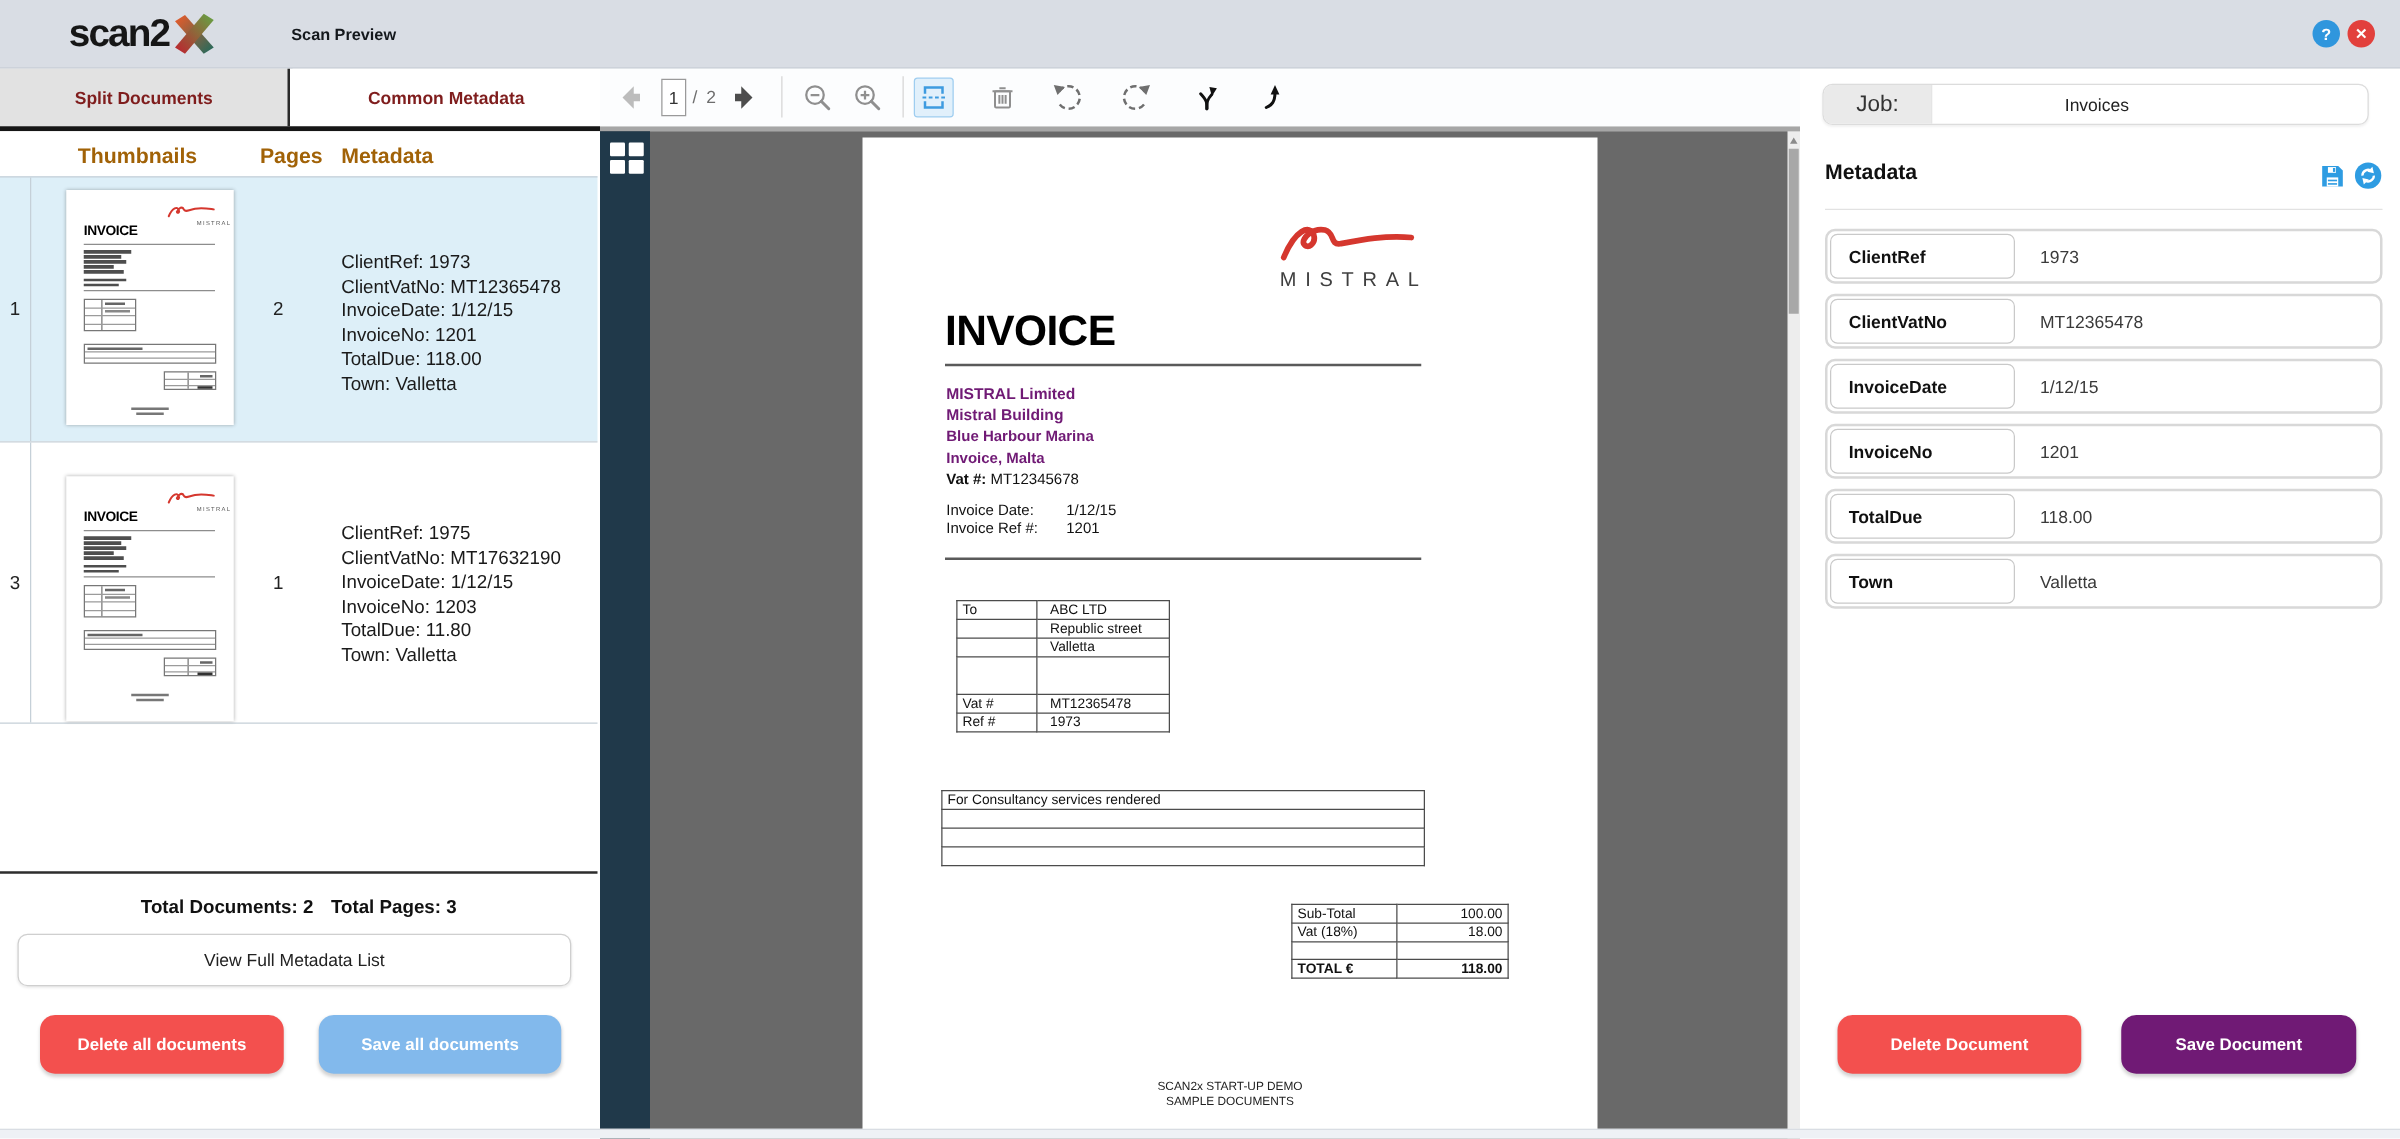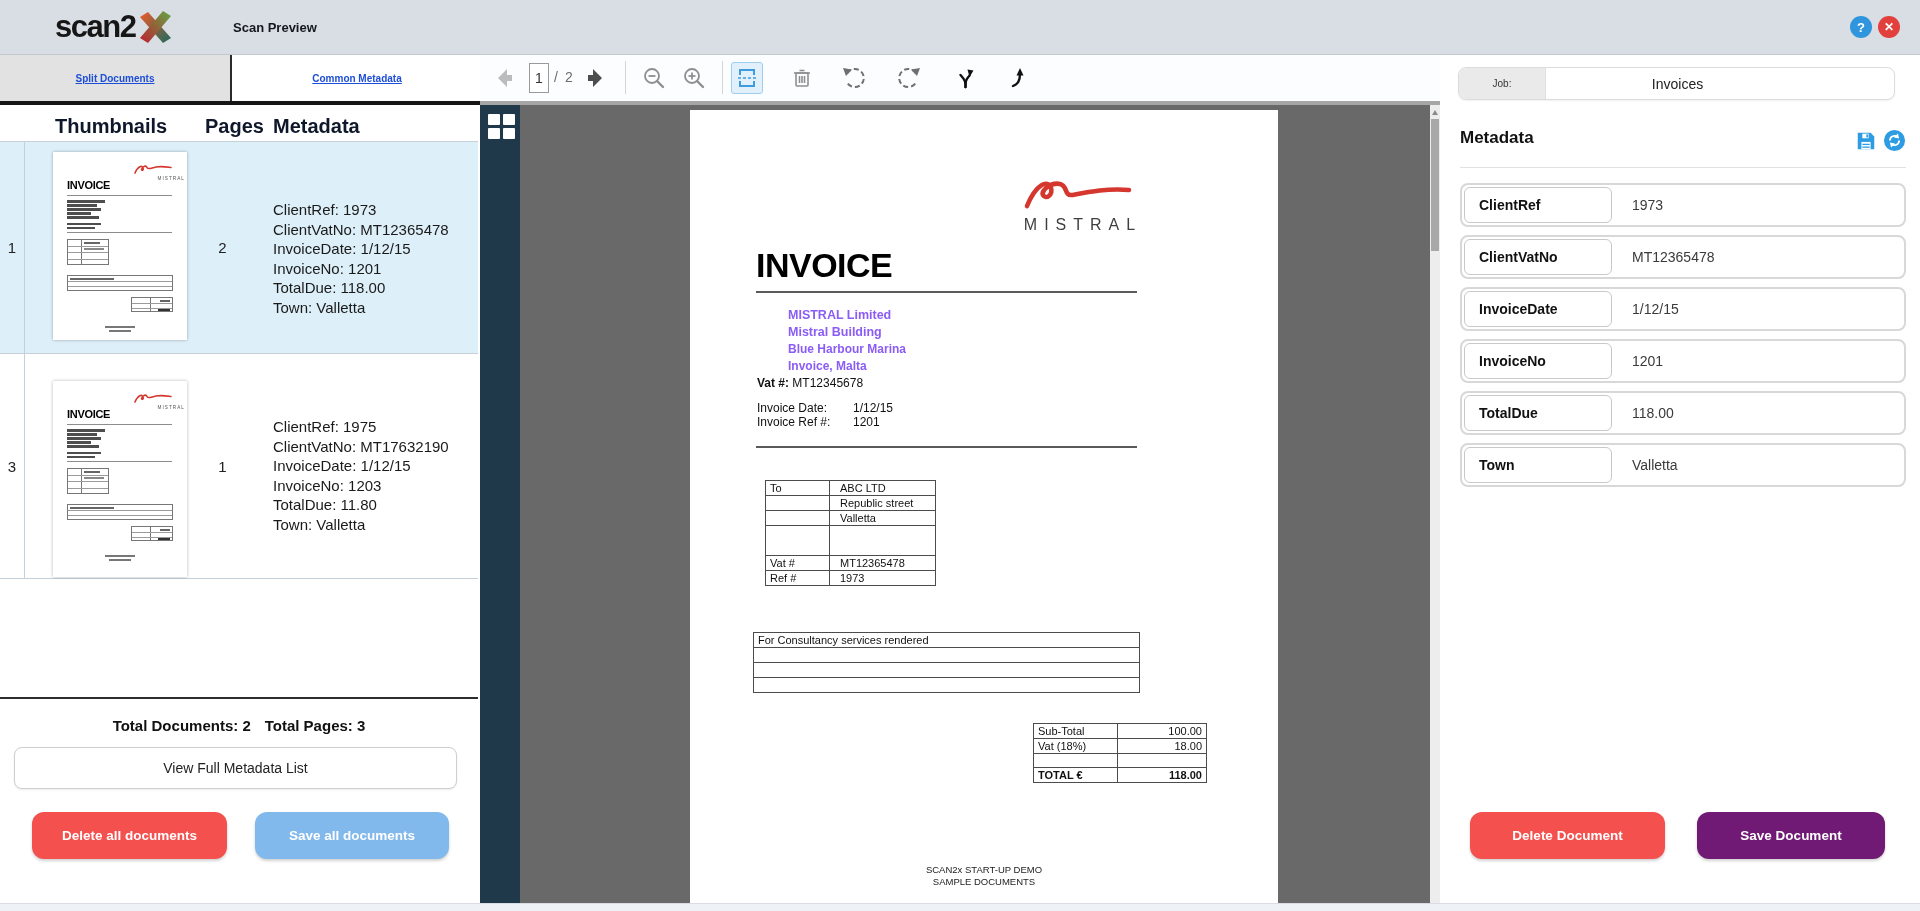--- a/index.html
+++ b/index.html
@@ -11,40 +11,40 @@
   .logo{position:absolute;left:55px;top:8px;display:flex;align-items:flex-start;}
   .logo-text{font-size:31px;font-weight:800;letter-spacing:-1.5px;color:#161616;line-height:38px;}
   .logo-x{margin-left:1px;margin-top:0px;}
   .app-title{position:absolute;left:233px;top:20px;font-size:13px;font-weight:700;color:#14181c;}
   .circle-btn{position:absolute;top:16px;width:22px;height:22px;border-radius:50%;color:#fff;font-size:13px;font-weight:700;display:flex;align-items:center;justify-content:center;cursor:pointer;}
   .help{left:1850px;background:#2f96dd;}
   .close{left:1878px;background:#e2403c;font-size:12px;}
 
   
   .chrome-row{position:absolute;left:0;top:55px;width:1920px;height:50px;background:#fff;}
-  .tab{position:absolute;top:0;height:46px;display:flex;align-items:center;justify-content:center;font-size:10px;font-weight:700;color:#1d4ed8;cursor:pointer;text-decoration:underline;}
+  .tab{position:absolute;top:0;height:46px;display:flex;align-items:center;justify-content:center;font-size:14px;font-weight:700;color:#7f1d1d;cursor:pointer;}
   .tab-split{left:0;width:232px;background:#e2e2e2;border-right:2px solid #2a2a2a;}
   .tab-common{left:234px;width:246px;background:#fff;}
   .tab-underline-dark{position:absolute;left:0;top:46px;width:480px;height:4px;background:#161616;}
   .toolbar-underline{position:absolute;left:480px;top:46px;width:960px;height:4px;background:#a6a6a6;}
   .toolbar{position:absolute;left:480px;top:0;width:960px;height:46px;background:#fcfdfe;}
   .tbtn{position:absolute;top:7px;width:32px;height:32px;display:flex;align-items:center;justify-content:center;cursor:pointer;border-radius:3px;}
   .t-prev{left:12px}.t-next{left:96px}
   .t-zo{left:158px}.t-zi{left:198px}
   .t-split{left:251px;background:#e1f0fb;border:1px solid #9ecdf0;}
   .t-trash{left:306px}.t-ccw{left:358px}.t-cw{left:413px}.t-branch{left:470px}.t-merge{left:523px}
   .pg-input{position:absolute;left:49px;top:8px;width:20px;height:30px;border:1px solid #9a9a9a;text-align:center;font-size:14px;color:#333;background:#fff;font-family:"Liberation Sans",sans-serif;}
   .pg-slash{position:absolute;left:74px;top:14px;font-size:14px;color:#6d6d6d;}
   .pg-total{position:absolute;left:85px;top:14px;font-size:14px;color:#6d6d6d;}
   .sep{position:absolute;top:6px;width:1px;height:33px;background:#d5d5d5;}
   .sep1{left:145px}.sep2{left:242px}
 
   
   .left-panel{position:absolute;left:0;top:105px;width:480px;height:806px;background:#fff;}
-  .col-head{position:absolute;top:10px;font-size:20px;font-weight:700;color:#0f172a;}
+  .col-head{position:absolute;top:10px;font-size:17px;font-weight:700;color:#a16207;}
   .ch-thumb{left:55px;width:110px;text-align:center;}
   .ch-pages{left:205px;width:56px;text-align:center;}
   .ch-meta{left:273px;}
   .doc-row{position:absolute;left:0;width:478px;cursor:pointer;}
   .row-0{top:36px;height:212px;background:#ddeff8;border-top:1px solid #c5d0d8;}
   .row-1{top:248px;height:226px;background:#fff;border-top:1px solid #c5d0d8;border-bottom:1px solid #c5d0d8;}
   .row-idx{position:absolute;left:0;top:0;bottom:0;width:25px;border-right:1px solid #c5d0d8;display:flex;align-items:center;justify-content:center;font-size:15px;color:#222;}
   .row-pages{position:absolute;left:195px;width:55px;top:0;bottom:0;display:flex;align-items:center;justify-content:center;font-size:15px;color:#222;}
   .row-meta{position:absolute;left:273px;font-size:15px;line-height:19.5px;color:#1a1a1a;}
   .row-0 .row-meta{top:58px}
@@ -99,21 +99,21 @@
   .sb-up{position:absolute;left:2px;top:5px;width:0;height:0;border-left:3px solid transparent;border-right:3px solid transparent;border-bottom:5px solid #8a8a8a;}
   .sb-thumb{position:absolute;left:1px;top:14px;width:8px;height:132px;background:#a8a8a8;}
 
   
   .page{position:absolute;left:210px;top:5px;width:588px;height:794px;background:#fff;overflow:hidden;}
   .inv-squiggle{position:absolute;left:332px;top:64px;}
   .inv-brand{position:absolute;left:330px;top:106px;width:126px;text-align:center;font-size:16px;letter-spacing:7px;color:#3f3f3f;}
   .inv-title{position:absolute;left:66px;top:136px;font-size:34px;font-weight:800;letter-spacing:-0.5px;color:#000;}
   .inv-rule{position:absolute;left:66px;width:381px;height:2px;background:#5a5a5a;}
   .inv-rule1{top:181px}.inv-rule2{top:336px}
-  .inv-co{position:absolute;left:67px;top:197px;font-size:12.5px;font-weight:700;color:#8b5cf6;margin-left:31px;}
+  .inv-co{position:absolute;left:67px;top:197px;font-size:12.5px;font-weight:700;color:#701a75;}
   .inv-co div{line-height:17px;}
   .inv-vat{position:absolute;left:67px;top:266px;font-size:12px;color:#111;}
   .inv-vat b{font-weight:700}
   .inv-drow{position:absolute;left:67px;font-size:12px;color:#111;width:300px;}
   .inv-drow .val{position:absolute;left:96px;}
   .dr1{top:291px}.dr2{top:305px}
   table.invtbl{border-collapse:collapse;font-size:11px;color:#111;}
   table.invtbl td{border:1px solid #4c4c4c;padding:0 4px;vertical-align:middle;}
   .inv-to{position:absolute;left:63px;top:370px;margin-left:12px;}
   .inv-to td.c0{width:64px}.inv-to td.c1{width:106px;padding-left:10px}
@@ -122,21 +122,21 @@
   .inv-desc tr{height:15px}
   .inv-tot{position:absolute;left:343px;top:613px;}
   .inv-tot td.c0{width:84px}.inv-tot td.c1{width:89px;text-align:right}
   .inv-tot tr{height:15px}.inv-tot tr.empty{height:14px}
   .inv-tot tr.bold td{font-weight:700}
   .inv-footer{position:absolute;left:0;top:754px;width:588px;text-align:center;font-size:9.5px;line-height:11.5px;color:#222;}
 
   
   .right-panel{position:absolute;left:1440px;top:55px;width:480px;height:856px;background:#fff;}
   .job-box{position:absolute;left:18px;top:12px;width:437px;height:33px;border:1px solid #dcdcdc;border-radius:8px;background:#fff;box-shadow:0 1px 2px rgba(0,0,0,.06);}
-  .job-label{position:absolute;left:0;top:0;bottom:0;width:87px;background:#eaeaea;border-right:1px solid #e0e0e0;border-radius:7px 0 0 7px;display:flex;align-items:center;justify-content:center;font-size:10px;color:#333;}
+  .job-label{position:absolute;left:0;top:0;bottom:0;width:87px;background:#eaeaea;border-right:1px solid #e0e0e0;border-radius:7px 0 0 7px;display:flex;align-items:center;justify-content:center;font-size:18px;color:#333;}
   .job-value{position:absolute;left:0;top:0;width:437px;height:31px;display:flex;align-items:center;justify-content:center;font-size:14px;color:#222;}
   .meta-head{position:absolute;left:20px;top:73px;font-size:17px;font-weight:700;color:#111;}
   .meta-save{position:absolute;left:415px;top:75px;cursor:pointer;}
   .meta-refresh{position:absolute;left:443px;top:74px;cursor:pointer;}
   .meta-divider{position:absolute;left:20px;top:112px;width:446px;height:1px;background:#e2e2e2;}
   .field{position:absolute;left:20px;width:446px;height:44px;border:2px solid #d8d8d8;border-radius:8px;background:#fff;}
   .f0{top:128px}.f1{top:180px}.f2{top:232px}.f3{top:284px}.f4{top:336px}.f5{top:388px}
   .field-label{position:absolute;left:2px;top:2px;bottom:2px;width:148px;border:1px solid #c9c9c9;border-radius:6px;background:#fff;display:flex;align-items:center;padding-left:14px;font-size:14px;font-weight:700;color:#111;}
   .field-value{position:absolute;left:170px;top:0;bottom:0;display:flex;align-items:center;font-size:14px;color:#3a3a3a;cursor:text;}
   .delete-doc{left:30px;top:757px;width:195px;background:#f3504e;}

